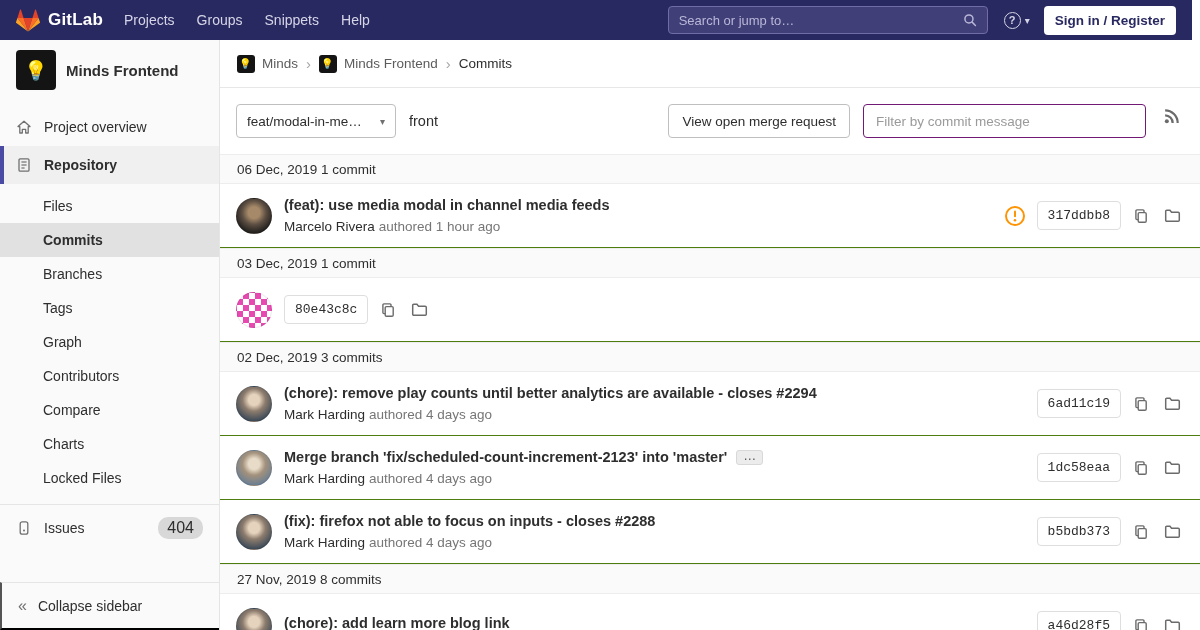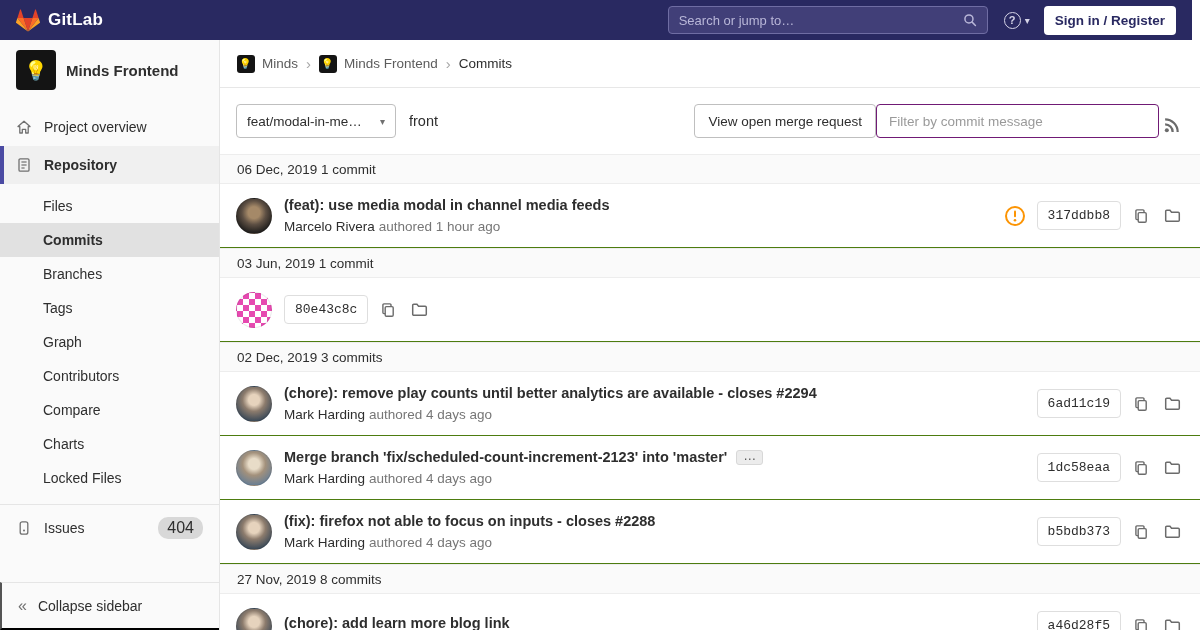--- a/index.html
+++ b/index.html
@@ -107,21 +107,21 @@
   .toolbar { display:flex; align-items:center; gap:13px; padding:16px; }
   .branch-dropdown {
     width:160px; height:34px; background:#fff;
     border:1px solid #bfbfbf; border-radius:4px;
     display:flex; align-items:center; gap:6px; padding:0 10px;
     font-size:13.5px; color:#2e2e2e;
   }
   .branch-name { flex:1; overflow:hidden; text-overflow:ellipsis; white-space:nowrap; text-align:left; }
   .dd-caret { color:#707070; font-size:10px; }
   .path-text { font-size:14.5px; color:#2e2e2e; }
-  .toolbar-right { margin-left:auto; display:flex; align-items:flex-end; }
+  .toolbar-right { margin-left:auto; display:flex; align-items:flex-start; gap:13px; }
   .btn-secondary {
     height:34px; background:#fff; border:1px solid #bfbfbf; border-radius:4px;
     padding:0 13px; font-size:13.5px; color:#2e2e2e; white-space:nowrap;
   }
   .filter-input {
     width:283px; height:34px; border:1px solid #701a75; border-radius:4px;
     padding:0 12px; font-size:13.5px; color:#2e2e2e; outline:none; font-family:inherit;
   }
   .filter-input::placeholder { color:#9a9a9a; }
   .rss-btn { background:none; border:none; color:#6b6b6b; display:flex; padding:4px; }
@@ -180,20 +180,26 @@
         <path fill="#fca326" d="M12.3 74.6L.6 110.7a8 8 0 0 0 2.9 8.9L105 193.5z"></path>
         <path fill="#e24329" d="M12.3 74.6h54.1L43.1 3.1c-1.2-3.7-6.4-3.7-7.6 0z"></path>
         <path fill="#fc6d26" d="M105 193.5l38.6-118.9h54.1z"></path>
         <path fill="#fca326" d="M197.7 74.6l11.7 36.1a8 8 0 0 1-2.9 8.9L105 193.5z"></path>
         <path fill="#e24329" d="M197.7 74.6h-54.1l23.3-71.5c1.2-3.7 6.4-3.7 7.6 0z"></path>
       </svg>
     </span>
     <span class="logo-text">GitLab</span>
   </a>
 
+  <nav class="navbar-menu">
+      <a class="nav-link">Projects</a>
+      <a class="nav-link">Groups</a>
+      <a class="nav-link">Snippets</a>
+      <a class="nav-link">Help</a>
+    </nav>
 
   <div class="nav-search">
     <input type="text" placeholder="Search or jump to…" style="">
     <span style="display:flex;">
       <svg width="14" height="14" viewBox="0 0 16 16">
         <circle cx="6.8" cy="6.8" r="4.6" fill="none" stroke="#b9b7d8" stroke-width="1.7"></circle>
         <line x1="10.4" y1="10.4" x2="14.2" y2="14.2" stroke="#b9b7d8" stroke-width="1.7" stroke-linecap="round"></line>
       </svg>
     </span>
   </div>
@@ -325,21 +331,21 @@
               <path d="M11 4.6V2.9a1 1 0 0 0-1-1H3.9a1 1 0 0 0-1 1v7.7a1 1 0 0 0 1 1h1.3" fill="none" stroke="currentColor" stroke-width="1.4"></path>
             </svg>
           </button>
           <button class="icon-btn">
             <svg width="17" height="17" viewBox="0 0 16 16">
               <path d="M1.6 4.1a1 1 0 0 1 1-1h3l1.5 1.9h6.3a1 1 0 0 1 1 1v6.4a1 1 0 0 1-1 1H2.6a1 1 0 0 1-1-1z" fill="none" stroke="currentColor" stroke-width="1.4"></path>
             </svg>
           </button>
         </div>
       </div>
-      <div class="date-header">03 Jun, 2019 1 commit</div>
+      <div class="date-header">03 Dec, 2019 1 commit</div>
       <div class="commit-row">
         <a class="avatar identicon"></a>
         <div class="commit-actions">
           <a class="hash-box">80e43c8c</a>
           <button class="icon-btn">
             <svg width="16" height="16" viewBox="0 0 16 16">
               <rect x="5.2" y="4.6" width="8" height="9.6" rx="1.2" fill="none" stroke="currentColor" stroke-width="1.4"></rect>
               <path d="M11 4.6V2.9a1 1 0 0 0-1-1H3.9a1 1 0 0 0-1 1v7.7a1 1 0 0 0 1 1h1.3" fill="none" stroke="currentColor" stroke-width="1.4"></path>
             </svg>
           </button>

